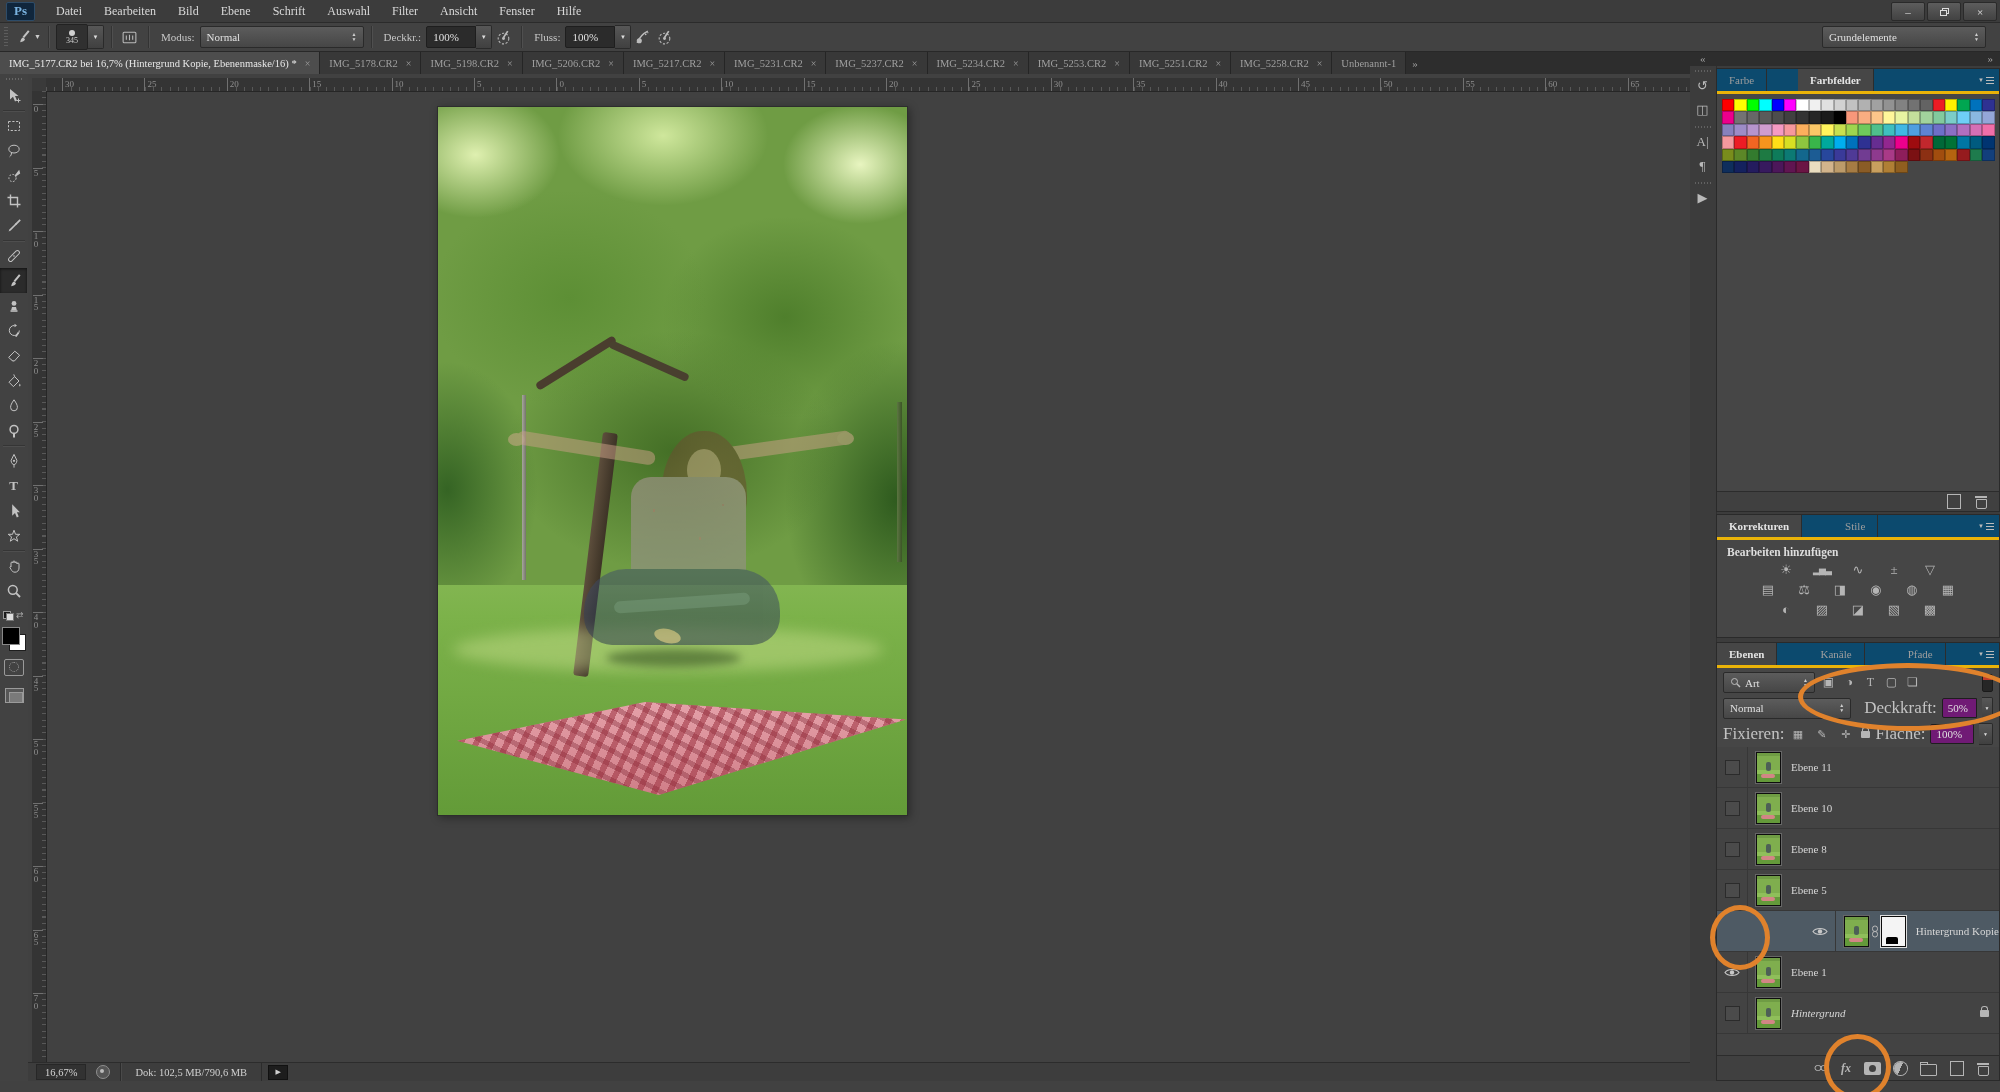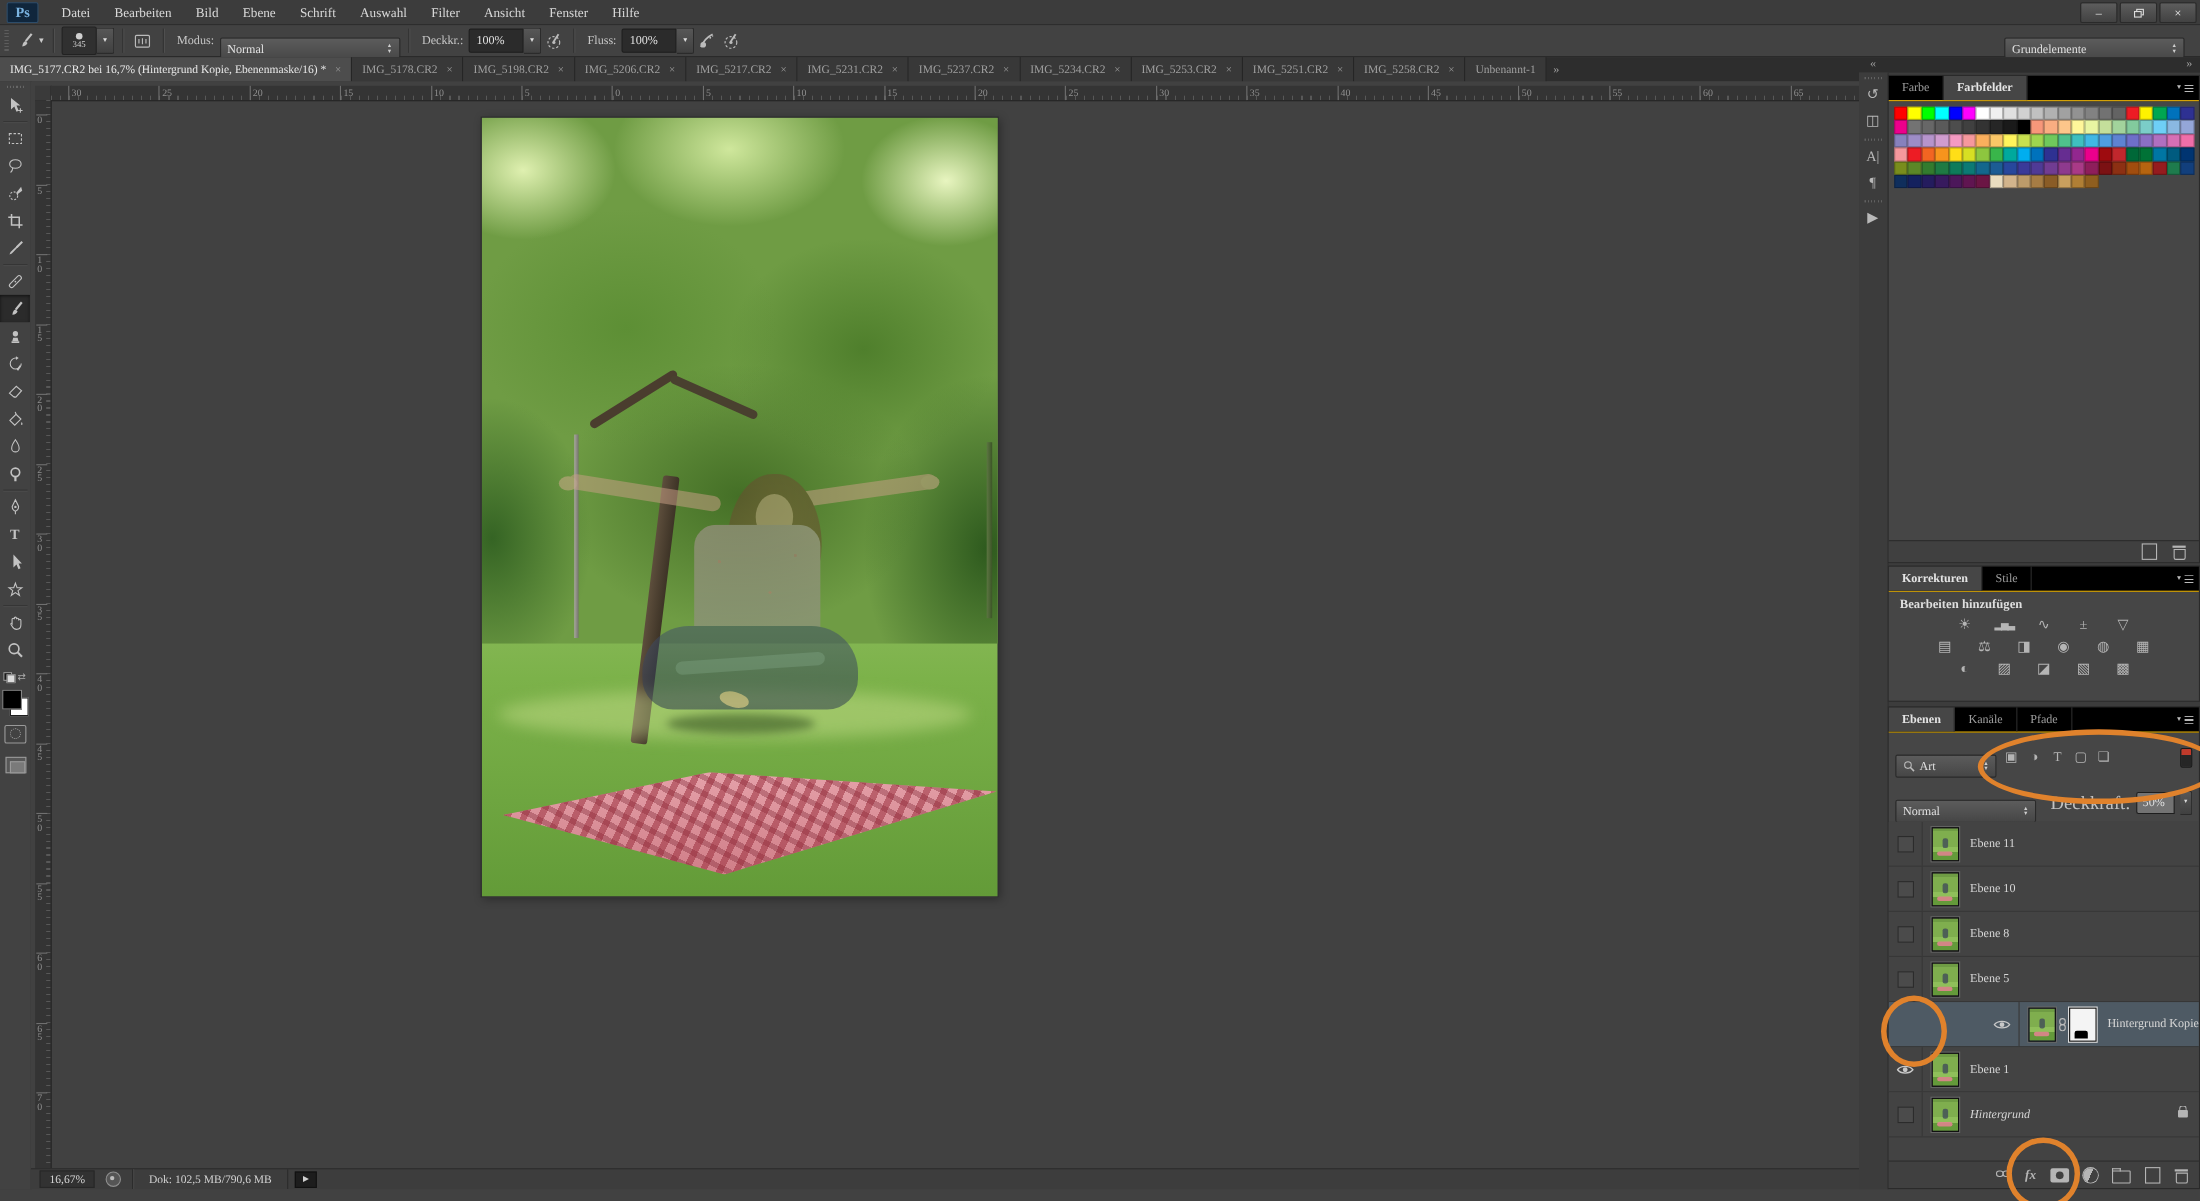--- a/index.html
+++ b/index.html
@@ -23,21 +23,21 @@
   .restore-shape::before{content:"";position:absolute;right:0;top:0;width:5px;height:4px;border:1px solid #ddd;}
   .restore-shape::after{content:"";position:absolute;left:0;bottom:0;width:5px;height:4px;border:1px solid #ddd;background:#4c4c4c;}
 
   
   #optionsbar{position:absolute;left:0;top:23px;width:2000px;height:28px;background:#424242;
               border-bottom:1px solid #282828;display:flex;align-items:center;}
   .osep{width:1px;height:22px;background:#333;box-shadow:1px 0 0 #4f4f4f;margin:0 7px;}
   .grip-v{width:4px;height:20px;margin:0 4px;background:repeating-linear-gradient(#5d5d5d 0 1px,transparent 1px 3px);}
   .olabel{color:#c6c6c6;margin:0 5px;font-size:11px;}
   .dd{height:20px;background:linear-gradient(#5c5c5c,#464646);border:1px solid #2a2a2a;border-radius:2px;
-      display:flex;align-items:center;padding:0 6px;color:#e0e0e0;margin-top:16px;}
+      display:flex;align-items:center;padding:0 6px;color:#e0e0e0;}
   .updown{display:inline-flex;flex-direction:column;font-size:5px;line-height:5px;color:#cfcfcf;margin-left:auto;padding-left:8px;}
   .well{height:20px;background:#2b2b2b;border:1px solid #1e1e1e;border-radius:2px 0 0 2px;display:flex;
         align-items:center;padding:0 6px;color:#e0e0e0;}
   .dd-arrow{width:15px;height:22px;background:linear-gradient(#575757,#404040);border:1px solid #2a2a2a;
             border-left:none;border-radius:0 2px 2px 0;display:flex;align-items:center;justify-content:center;
             font-size:6px;color:#ddd;}
   .brush-preview{width:30px;height:24px;background:#303030;border:1px solid #222;border-radius:2px;
                  display:flex;flex-direction:column;align-items:center;justify-content:center;line-height:9px;}
   .brush-dot{width:6px;height:6px;border-radius:50%;background:#cfcfcf;}
   .brush-size{font-size:8px;color:#cfcfcf;}
@@ -150,21 +150,21 @@
            align-items:center;justify-content:center;color:#cfcfcf;font-size:7px;}
 
   
   #dock{position:absolute;left:1690px;top:52px;width:310px;bottom:11px;background:#3c3c3c;}
   #dock-header{position:absolute;left:0;top:0;width:310px;height:14px;background:#2d2d2d;}
   #iconstrip{position:absolute;left:0;top:14px;width:26px;bottom:0;background:#3c3c3c;border-right:1px solid #2f2f2f;}
   .dgrip{width:16px;height:2px;margin:4px auto 2px;background:repeating-linear-gradient(90deg,#616161 0 1px,transparent 1px 3px);}
   .dicon{width:25px;height:24px;display:flex;align-items:center;justify-content:center;color:#b9b9b9;font-size:13px;}
   #panels{position:absolute;left:26px;top:14px;width:284px;bottom:0;}
   .panel{position:absolute;left:0;width:284px;background:#464646;border:1px solid #2a2a2a;box-sizing:border-box;}
-  .ptabs{height:22px;background:#000000;display:flex;align-items:stretch;border-bottom:1px solid #eab308;position:relative;}
+  .ptabs{height:22px;background:#0c4a6e;display:flex;align-items:stretch;border-bottom:3px solid #eab308;position:relative;gap:31px;}
   .ptab{padding:0 12px;display:flex;align-items:center;color:#9d9d9d;border-right:1px solid #2c2c2c;font-size:11px;}
   .ptab.active{background:#464646;color:#e4e4e4;font-weight:bold;}
   .pmenu{position:absolute;right:5px;top:7px;width:16px;height:8px;display:flex;align-items:center;gap:2px;}
   .pmenu .tri{font-size:6px;color:#bbb;}
   .pmenu .lines{width:10px;height:7px;background:repeating-linear-gradient(#bbb 0 1px,transparent 1px 3px);}
 
   
   #swgrid{display:flex;flex-wrap:wrap;width:274px;margin:5px 0 0 5px;}
   .sw{width:12.4px;height:12.4px;box-shadow:inset 0 0 0 1px rgba(0,0,0,.25);}
   .panel-bottombar{position:absolute;left:0;bottom:0;width:100%;height:20px;background:#404040;
@@ -178,21 +178,21 @@
   .adj-ico.small{font-size:9px;letter-spacing:-1px;}
 
   
   .lrow-ctl{display:flex;align-items:center;padding:4px 6px;gap:5px;}
   .filter-dd{width:78px;height:19px;font-size:11px;}
   .ficon{width:17px;height:17px;display:flex;align-items:center;justify-content:center;color:#b5b5b5;font-size:12px;}
   .toggle-red{width:9px;height:16px;margin-left:auto;border:1px solid #1a1a1a;border-radius:2px;
               background:linear-gradient(180deg,#c03a2b 0 5px,#262626 5px);}
   .blend-dd{width:148px;height:19px;font-size:11px;}
   .plabel{color:#c3c3c3;font-size:17px;}
-  .pwell{height:18px;background:#737373;border:1px solid #1e1e1e;display:flex;align-items:center;
+  .pwell{height:18px;background:#701a75;border:1px solid #1e1e1e;display:flex;align-items:center;
          padding:0 5px;color:#e0e0e0;font-size:11px;border-radius:2px 0 0 2px;}
   .pdd-arrow{width:13px;height:20px;background:linear-gradient(#575757,#404040);border:1px solid #2a2a2a;border-left:none;
              border-radius:0 2px 2px 0;display:flex;align-items:center;justify-content:center;font-size:5px;color:#ddd;}
   #layerlist{position:absolute;left:0;top:104px;width:282px;bottom:25px;overflow:hidden;background:#434343;}
   .lrow{height:40px;display:flex;align-items:center;border-bottom:1px solid #373737;position:relative;background:#434343;}
   .lrow.selected{background:#4e5a64;justify-content:flex-end;}
   .eyecell{width:30px;height:100%;display:flex;align-items:center;justify-content:center;border-right:1px solid #373737;}
   .hidebox{width:13px;height:13px;background:#4b4b4b;border:1px solid #2b2b2b;}
   .thumb{width:23px;height:29px;margin-left:8px;border:1px solid #0d0d0d;box-shadow:0 0 0 1px #666;position:relative;
          background:linear-gradient(180deg,#6f9c44 0 10%,#7fae4e 10% 58%,#8fbf5a 58% 74%,#649a3a 74%);}

